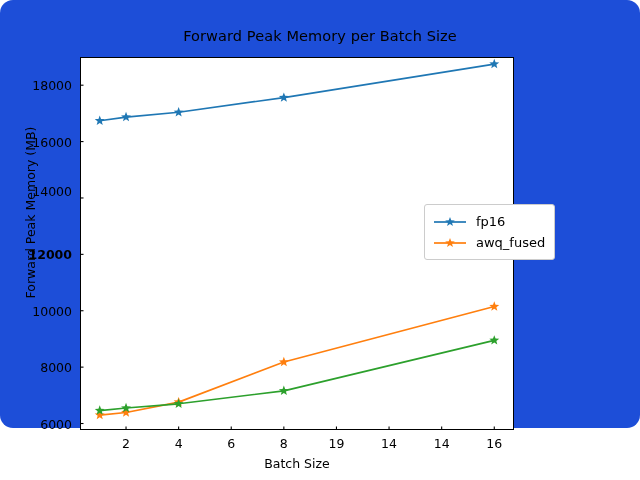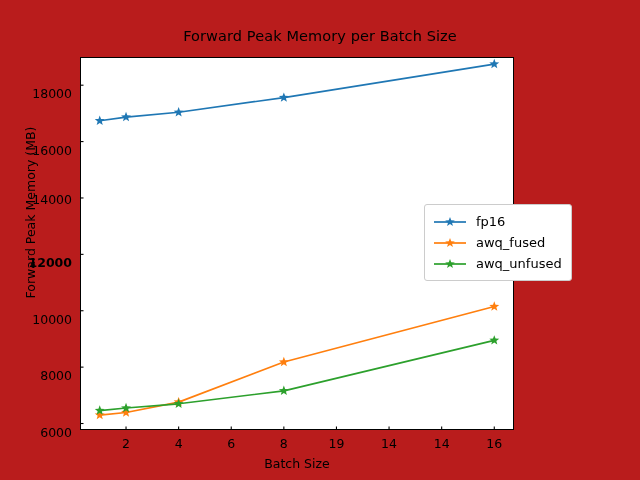--- a/index.html
+++ b/index.html
@@ -9,22 +9,23 @@
   }
   body {
     width: 640px;
     height: 480px;
     font-family: "DejaVu Sans", sans-serif;
     overflow: hidden;
   }
   #figure {
     position: relative;
     width: 640px;
-    height: 480px;
-    background: #b91c1c;
+    height: 428px;
+    background: #1d4ed8;
+    border-radius: 13px;
   }
   #chart-title {
     position: absolute;
     left: 0;
     top: 28px;
     width: 640px;
     text-align: center;
     font-size: 14.5px;
     color: #000000;
     letter-spacing: 0.1px;
@@ -55,21 +56,20 @@
     overflow: visible;
   }
   .ytick-label {
     position: absolute;
     right: 0;
     text-align: right;
     font-size: 12.5px;
     color: #000000;
     white-space: nowrap;
     transform: translateY(-50%);
-    margin-top: 8px;
   }
   #ytick-labels {
     position: absolute;
     left: 0px;
     top: 57px;
     width: 72px;
     height: 373px;
   }
   .xtick-label {
     position: absolute;
@@ -218,22 +218,15 @@
         </svg>
         <span class="legend-text">fp16</span>
       </div>
       <div class="legend-row">
         <svg class="legend-sample" viewBox="0 0 34 14">
           <line x1="1" x2="33" y1="7" y2="7" stroke="#ff7f0e" stroke-width="1.7"></line>
           <path d="M17.00,2.00L18.23,5.30L21.76,5.45L19.00,7.65L19.94,11.05L17.00,9.10L14.06,11.05L15.00,7.65L12.24,5.45L15.77,5.30Z" fill="#ff7f0e"></path>
         </svg>
         <span class="legend-text">awq_fused</span>
       </div>
-      <div class="legend-row">
-        <svg class="legend-sample" viewBox="0 0 34 14">
-          <line x1="1" x2="33" y1="7" y2="7" stroke="#2ca02c" stroke-width="1.7"></line>
-          <path d="M17.00,2.00L18.23,5.30L21.76,5.45L19.00,7.65L19.94,11.05L17.00,9.10L14.06,11.05L15.00,7.65L12.24,5.45L15.77,5.30Z" fill="#2ca02c"></path>
-        </svg>
-        <span class="legend-text">awq_unfused</span>
-      </div>
     </div>
 
 </div>
 
 </body></html>

